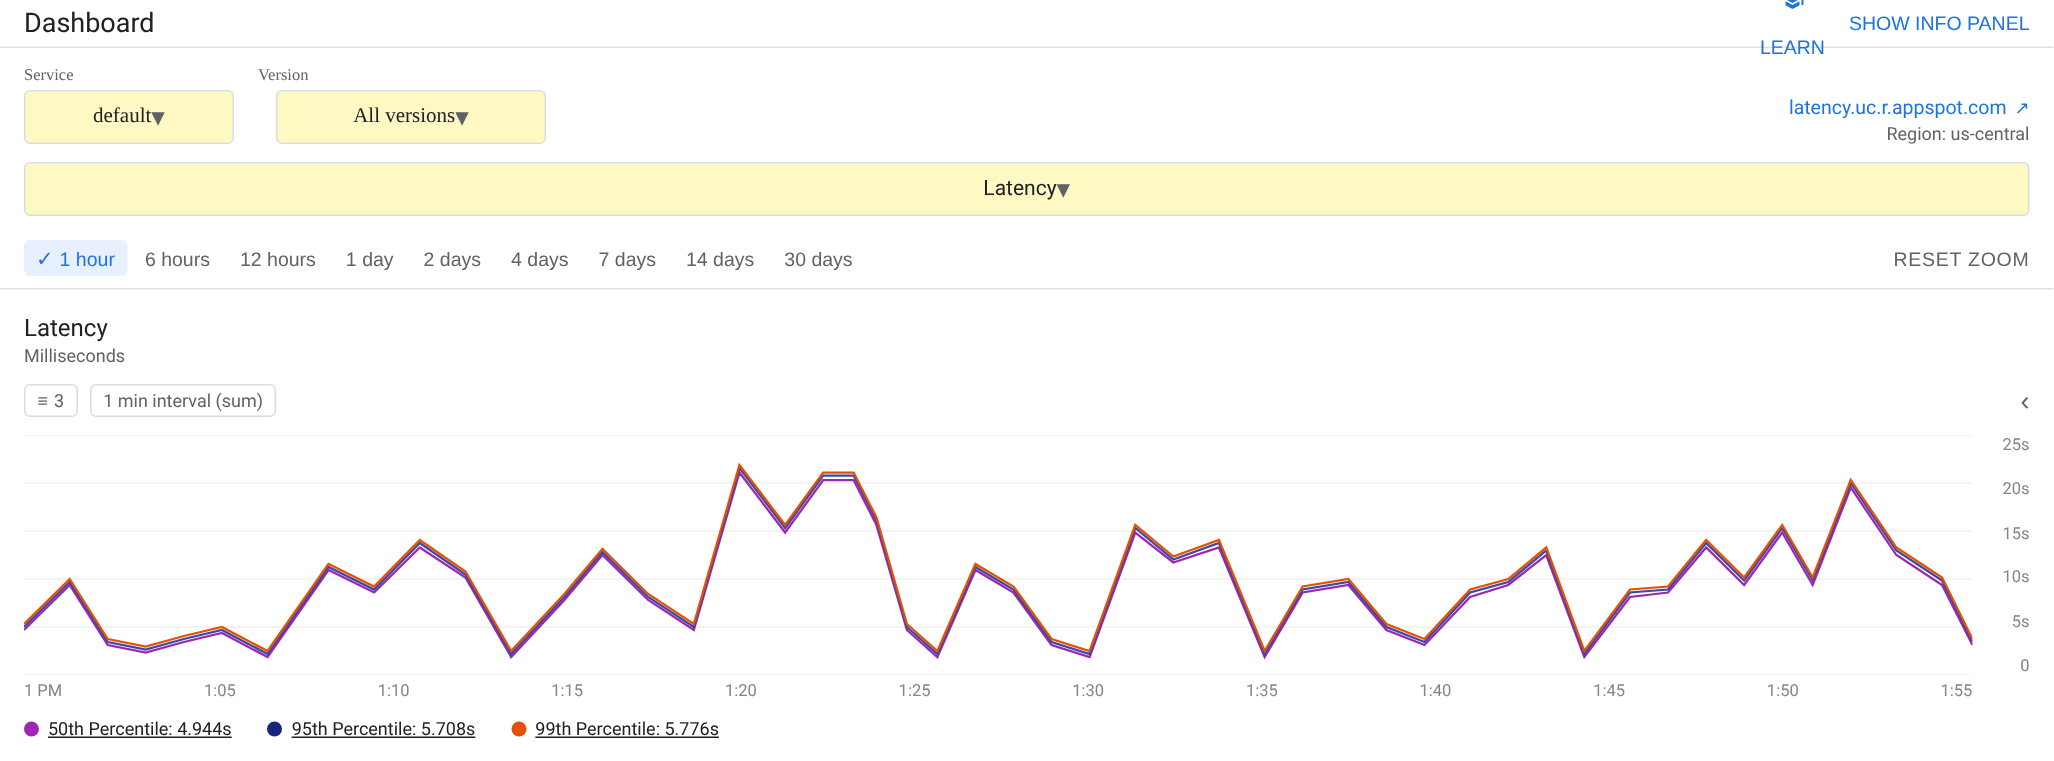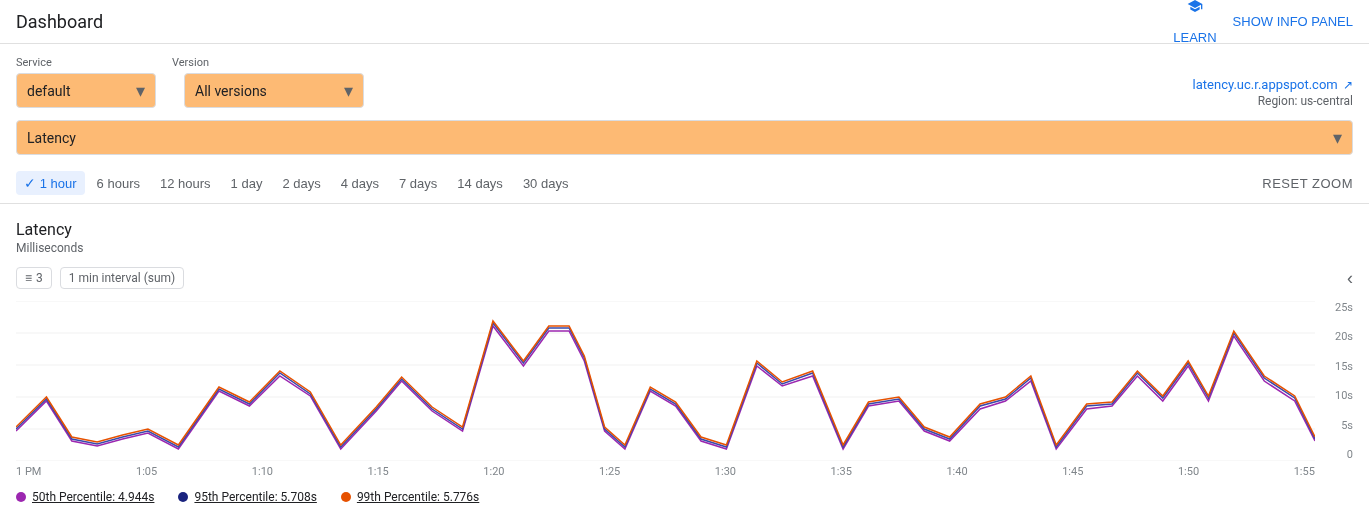--- a/index.html
+++ b/index.html
@@ -4,49 +4,49 @@
   <style>
     * { box-sizing: border-box; margin: 0; padding: 0; }
     body { font-family: 'Google Sans', Roboto, Arial, sans-serif; font-size: 13px; color: #202124; background: #fff; }
     
     .header {
       display: flex;
       align-items: center;
       justify-content: space-between;
       padding: 0 16px;
       border-bottom: 1px solid #e0e0e0;
-      height: 44px;
+      height: 32px;
     }
     .header-title { font-size: 18px; font-weight: 400; color: #202124; }
     .header-right { display: flex; align-items: center; gap: 16px; }
     .learn-btn {
       display: flex; align-items: center; gap: 16px;
       color: #1a73e8; font-size: 13px; font-weight: 500;
       cursor: pointer; border: none; background: none; text-transform: uppercase; flex-direction: column;
     }
     .show-info-btn {
       color: #1a73e8; font-size: 13px; font-weight: 500;
       cursor: pointer; border: none; background: none; text-transform: uppercase;
     }
     
     .toolbar {
       display: flex;
       align-items: flex-end;
       justify-content: space-between;
       padding: 12px 16px 8px;
     }
-    .toolbar-left { display: flex; gap: 16px; align-items: flex-end; }
+    .toolbar-left { display: flex; gap: 16px; align-items: flex-end; font-family: Liberation Serif, serif; }
     .toolbar-right { text-align: right; }
     
     .select-group { display: flex; flex-direction: column; gap: 4px; }
     .select-label { font-size: 11px; color: #5f6368; }
     .select-control {
-      display: flex; align-items: center; justify-content: space-between;
+      display: flex; align-items: center; justify-content: center;
       border: 1px solid #dadce0; border-radius: 4px; padding: 6px 10px;
-      min-width: 140px; cursor: pointer; background: #fdba74;
+      min-width: 140px; cursor: pointer; background: #fef9c3;
     }
     .select-control.version { min-width: 180px; margin-left: 12px; }
     .select-value { font-size: 14px; color: #202124; }
     .select-arrow { color: #5f6368; font-size: 18px; }
     
     .link-external { color: #1a73e8; font-size: 13px; text-decoration: none; }
     .region-text { font-size: 12px; color: #5f6368; margin-top: 2px; }
     
     .metric-selector {
       padding: 4px 16px 8px;

